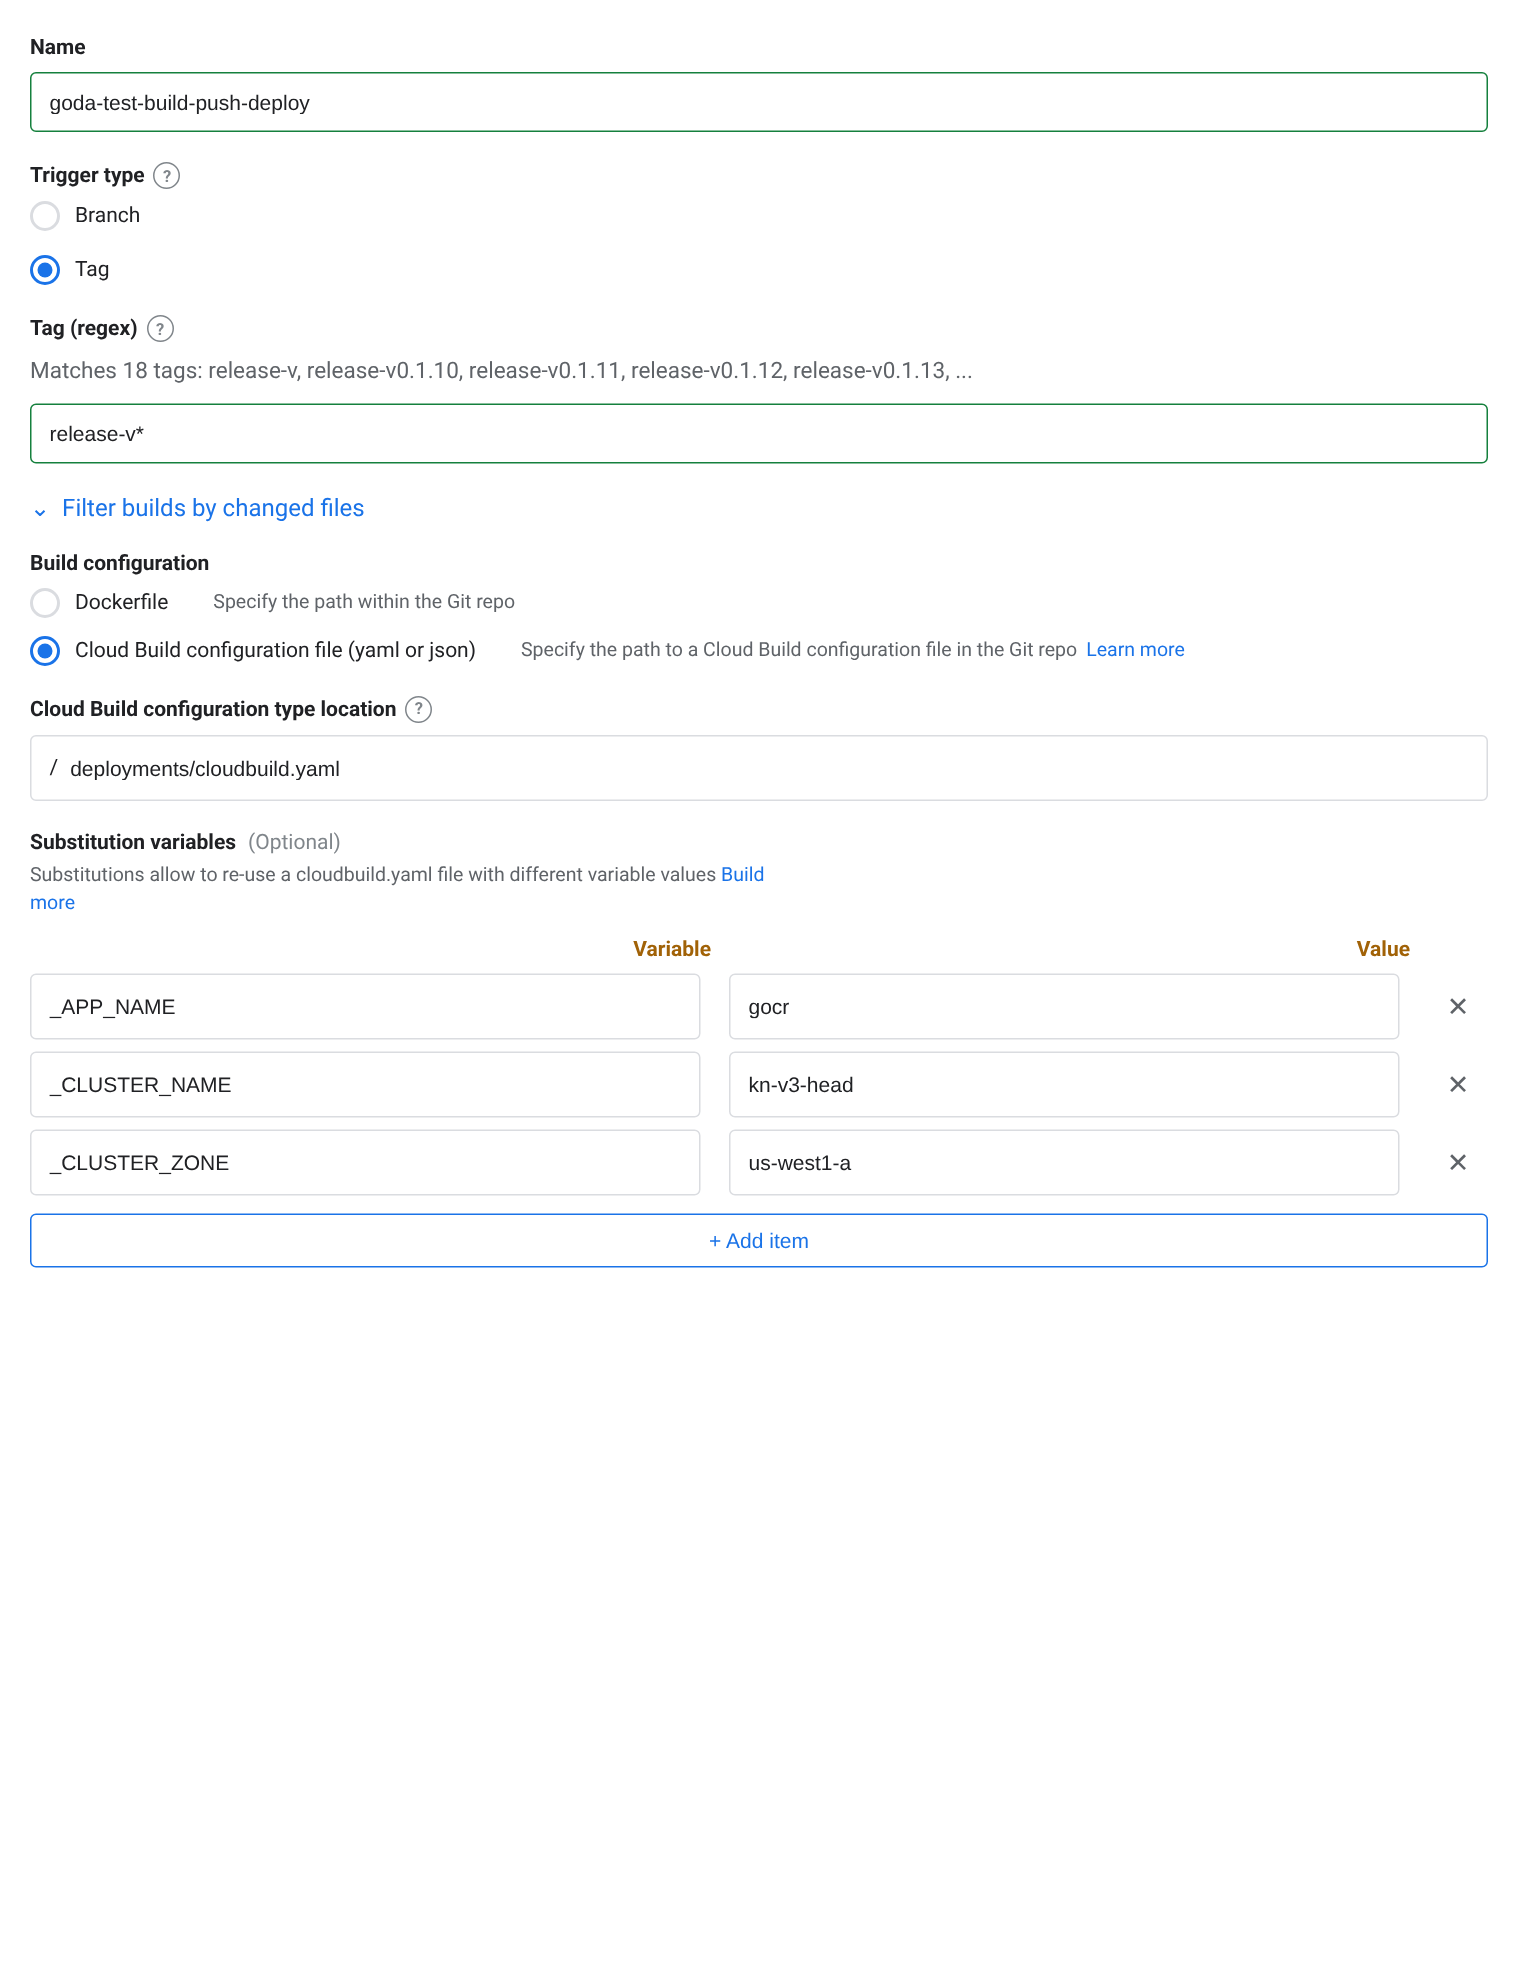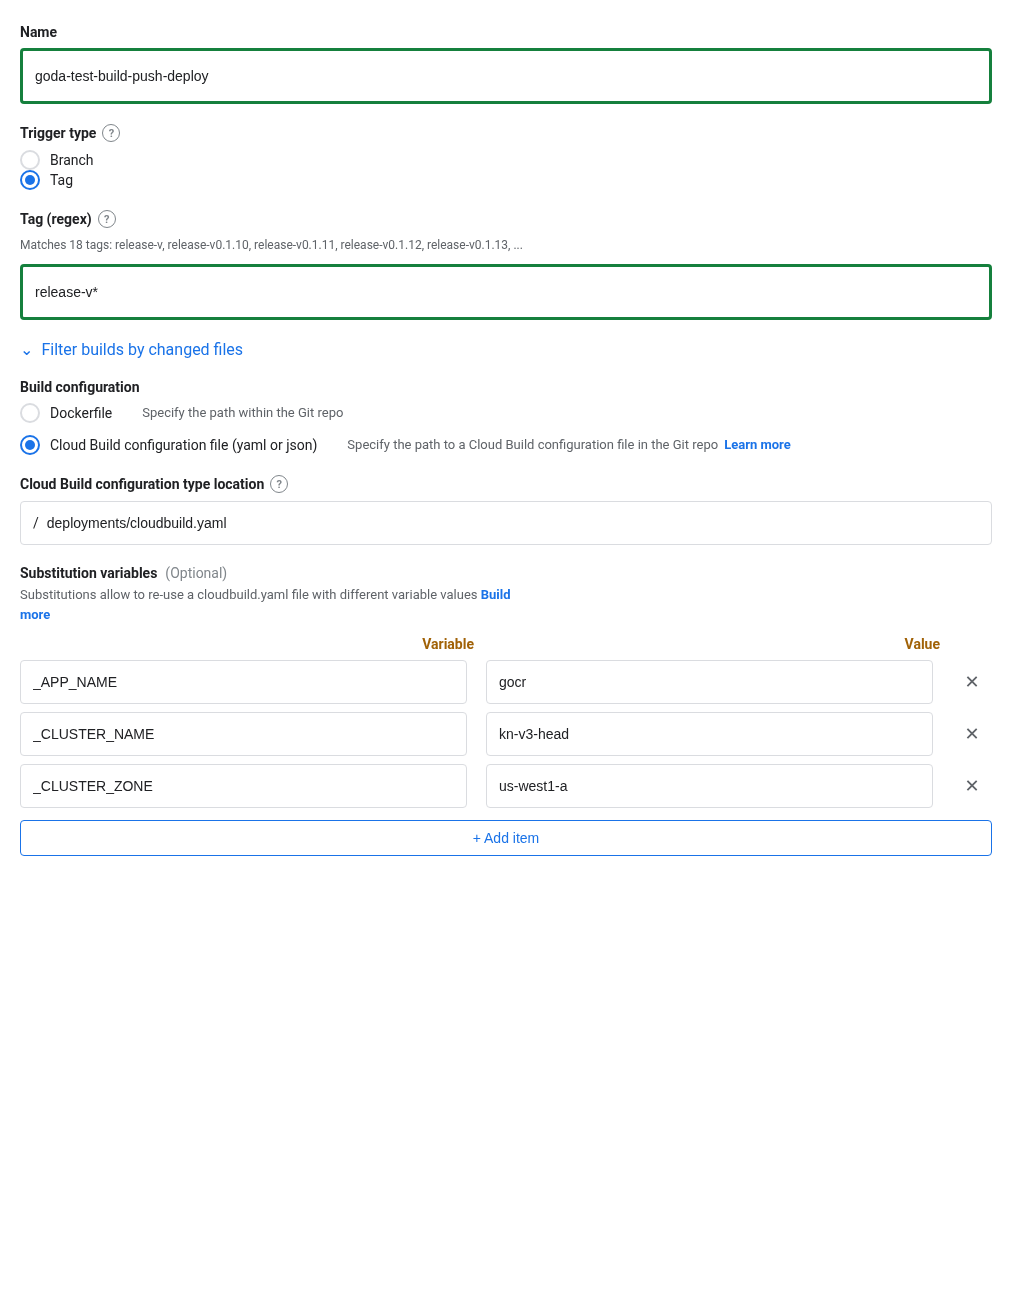--- a/index.html
+++ b/index.html
@@ -30,29 +30,29 @@
       border: 1.5px solid #80868b;
       border-radius: 50%;
       color: #80868b;
       font-size: 11px;
       font-weight: 700;
       cursor: pointer;
       flex-shrink: 0;
     }
     .text-input {
       width: 100%;
-      height: 56px;
-      border: 3px solid #15803d;
+      height: 40px;
+      border: 1px solid #15803d;
       border-radius: 4px;
       padding: 0 12px;
       font-size: 14px;
       color: #202124;
       outline: none;
     }
-    .radio-group { display: flex; flex-direction: column; gap: 0; }
+    .radio-group { display: flex; flex-direction: column; gap: 16px; }
     .radio-item {
       display: flex;
       align-items: center;
       gap: 10px;
       cursor: pointer;
     }
     .radio-circle {
       width: 20px;
       height: 20px;
       border-radius: 50%;
@@ -67,21 +67,21 @@
     }
     .radio-circle.selected::after {
       content: '';
       width: 10px;
       height: 10px;
       border-radius: 50%;
       background: #1a73e8;
     }
     .radio-label { font-size: 14px; color: #202124; }
     .tag-description {
-      font-size: 12px;
+      font-size: 15px;
       color: #5f6368;
       margin-bottom: 10px;
       line-height: 1.5;
     }
     .filter-section {
       margin-bottom: 20px;
     }
     .filter-toggle {
       display: flex;
       align-items: center;
@@ -115,21 +115,20 @@
       display: flex;
       align-items: flex-start;
       gap: 6px;
       flex-wrap: wrap;
     }
     .learn-more-link {
       color: #1a73e8;
       text-decoration: none;
       font-size: 13px;
       cursor: pointer;
-      font-weight: bold;
     }
     .location-field { margin-bottom: 20px; }
     .location-input-wrapper {
       display: flex;
       align-items: center;
       border: 1px solid #dadce0;
       border-radius: 4px;
       height: 44px;
       padding: 0 12px;
       gap: 8px;

